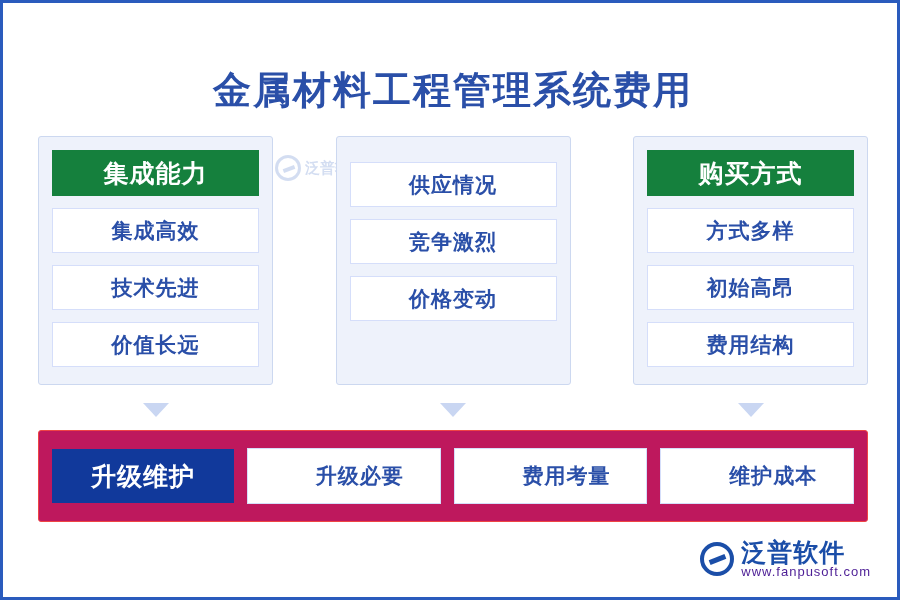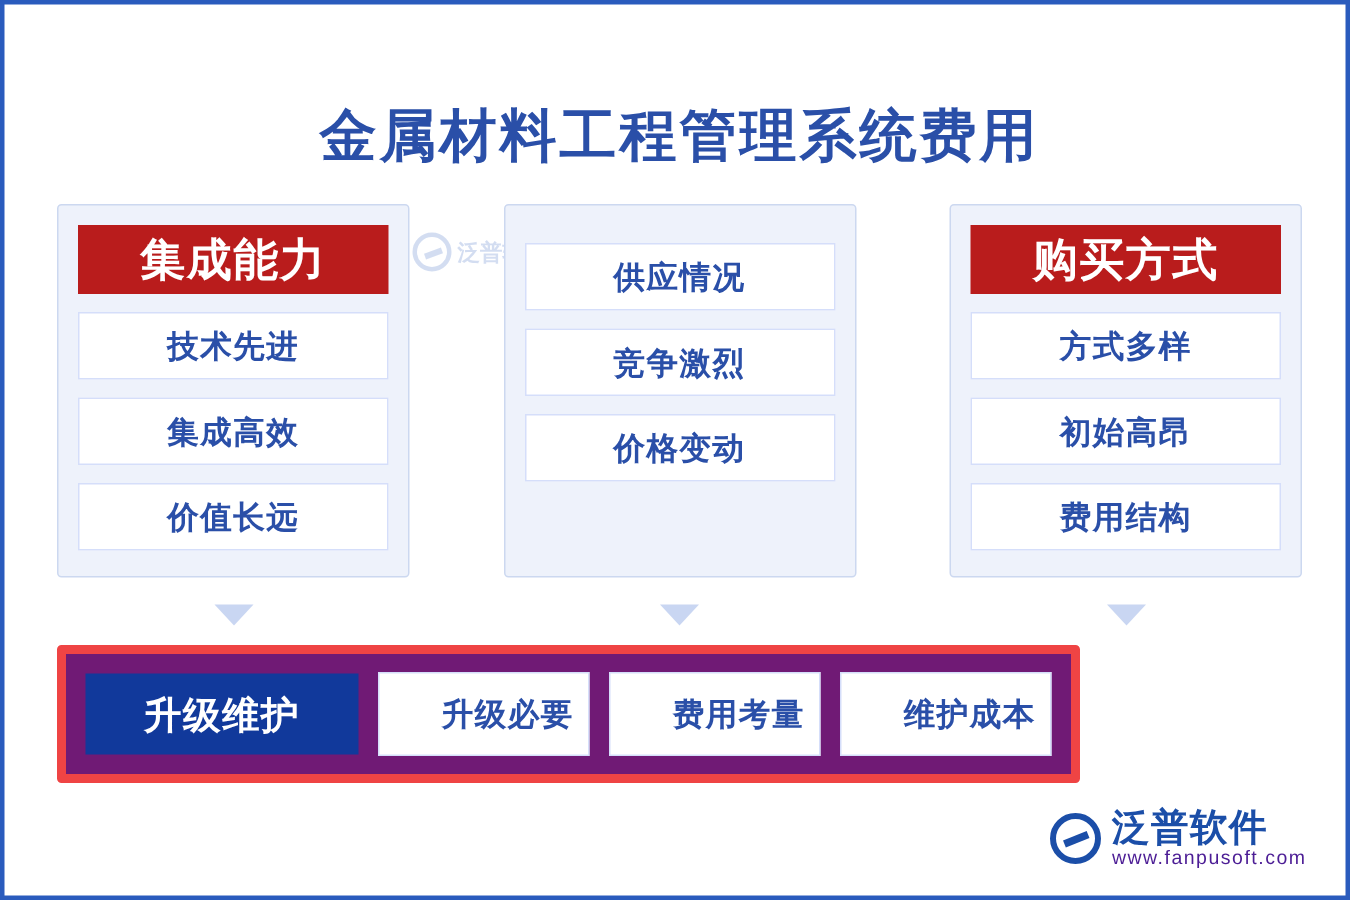--- a/index.html
+++ b/index.html
@@ -80,26 +80,26 @@
   .column {
     width: 235px;
     background: #eef2fb;
     border: 1px solid #ccd8f0;
     border-radius: 3px;
     padding: 13px 13px 17px 13px;
     box-sizing: border-box;
   }
   .col-header {
     height: 46px;
-    background: #b91c1c;
+    background: #15803d;
     display: flex;
     align-items: center;
     justify-content: center;
     color: #ffffff;
-    font-size: 30px;
+    font-size: 25px;
     font-weight: bold;
     font-family: "Liberation Serif", serif;
     letter-spacing: 1px;
   }
   .col-item {
     margin-top: 12px;
     height: 43px;
     background: #ffffff;
     border: 1px solid #d5defa;
     display: flex;
@@ -130,24 +130,24 @@
     height: 0;
     border-left: 13px solid transparent;
     border-right: 13px solid transparent;
     border-top: 14px solid #c9d6f2;
   }
 
   .bottom-row {
     position: absolute;
     top: 427px;
     left: 35px;
-    width: 682px;
+    width: 830px;
     height: 92px;
-    background: #701a75;
-    border: 6px solid #ef4444;
+    background: #be185d;
+    border: 1px solid #ef4444;
     border-radius: 3px;
     box-sizing: border-box;
     display: flex;
     align-items: center;
     padding: 0 13px;
     gap: 13px;
   }
   .bottom-head {
     width: 182px;
     height: 54px;
@@ -229,22 +229,22 @@
 
   <div class="watermark-center">
     <span class="wm-mark"></span>
     <span class="wm-text">泛普软件</span>
   </div>
 
   <div class="columns">
 
     <div class="column">
       <div class="col-header">集成能力</div>
+      <div class="col-item">集成高效</div>
       <div class="col-item">技术先进</div>
-      <div class="col-item">集成高效</div>
       <div class="col-item">价值长远</div>
     </div>
 
     <div class="column">
       <div class="col-item">供应情况</div>
       <div class="col-item">竞争激烈</div>
       <div class="col-item">价格变动</div>
     </div>
 
     <div class="column">

